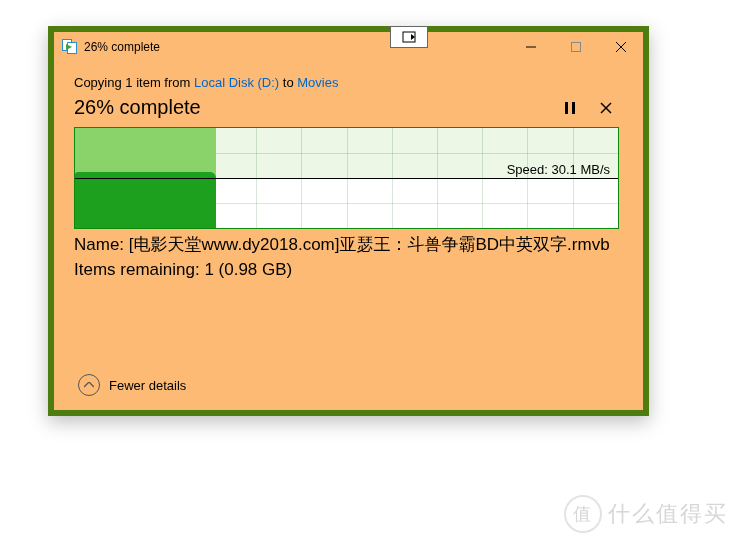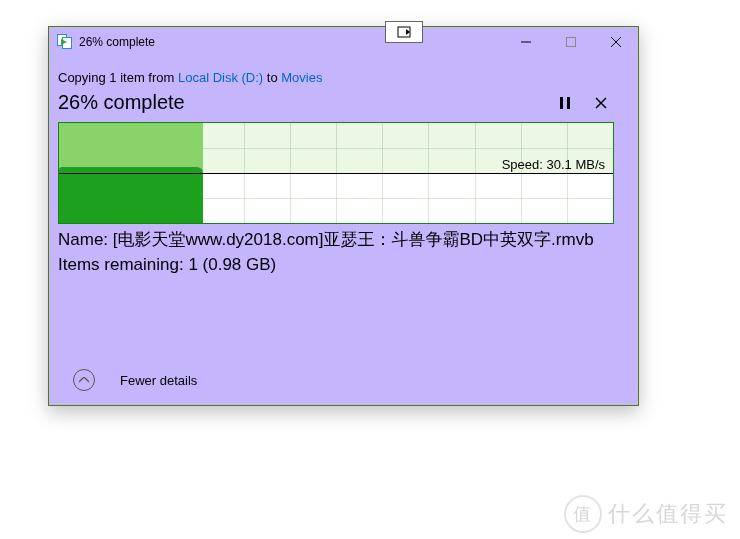--- a/index.html
+++ b/index.html
@@ -1,49 +1,49 @@
 <!DOCTYPE html>
 <html><head>
 <meta charset="utf-8">
 <style>
   html,body{margin:0;padding:0;background:#fff;font-family:"Segoe UI",Arial,sans-serif;font-size:13px;color:#000;}
   .stage{width:740px;height:539px;position:relative;overflow:hidden;}
-  .window{position:absolute;left:48px;top:26px;width:589px;height:378px;background:#c4b5fd;border:1px solid #4d7c0f;box-shadow:0 6px 18px rgba(0,0,0,0.25);}
+  .window{position:absolute;left:48px;top:26px;width:589px;height:378px;background:#fdba74;border:6px solid #4d7c0f;box-shadow:0 6px 18px rgba(0,0,0,0.25);}
   .titlebar{height:29px;display:flex;align-items:center;position:relative;}
   .titlebar .appicon{width:16px;height:16px;margin-left:8px;margin-right:6px;position:relative;}
   .titlebar .appicon .pg1{position:absolute;left:0;top:0;width:8px;height:10px;background:#fff;border:1px solid #2a8dd4;}
   .titlebar .appicon .pg2{position:absolute;left:5px;top:3px;width:8px;height:10px;background:#fff;border:1px solid #2a8dd4;}
   .titlebar .appicon .arw{position:absolute;left:4px;top:5px;width:0;height:0;border-left:6px solid #3ba13b;border-top:3px solid transparent;border-bottom:3px solid transparent;}
   .titlebar .ttxt{font-size:12px;color:#000;}
   .winbtns{position:absolute;right:0;top:0;display:flex;height:29px;}
   .winbtn{width:45px;height:29px;display:flex;align-items:center;justify-content:center;color:#000;}
   .winbtn svg{display:block;}
   .tabbtn{position:absolute;top:-6px;left:336px;width:36px;height:20px;border:1px solid #666;background:#fff;display:flex;align-items:center;justify-content:center;}
   .tabbtn svg{display:block;}
-  .content{padding:14px 24px 0 9px;}
+  .content{padding:14px 24px 0 20px;}
   .copyline{font-size:13px;color:#000;margin-bottom:6px;}
   .copyline .lnk{color:#0066cc;}
   .headrow{display:flex;align-items:center;justify-content:space-between;margin-bottom:8px;}
   .headrow .pct{font-size:20px;color:#000;}
   .headctrls{display:flex;align-items:center;gap:22px;margin-right:6px;}
   .headctrls .ic{width:14px;height:14px;display:flex;align-items:center;justify-content:center;color:#000;}
   .graph{position:relative;height:100px;border:1px solid #0b8a0b;margin-bottom:4px;}
   .graph .top{position:absolute;left:0;top:0;right:0;height:50%;background:#edf7e6;}
   .graph .bot{position:absolute;left:0;bottom:0;right:0;height:50%;background:#fff;}
   .graph .topfill{position:absolute;left:0;top:0;height:50%;background:#8ad36a;}
   .graph .midline{position:absolute;left:0;right:0;top:50%;height:1px;background:#000;}
   .graph .botfill{position:absolute;left:0;bottom:0;top:50%;background:#1da01d;}
   .graph .botfill::before{content:"";position:absolute;left:0;right:0;top:-6px;height:6px;background:#1da01d;border-radius:3px 6px 0 0;}
   .graph .grid{position:absolute;inset:0;pointer-events:none;}
   .graph .vline{position:absolute;top:0;bottom:0;width:1px;background:rgba(0,90,0,0.15);}
   .graph .hline{position:absolute;left:0;right:0;height:1px;background:rgba(0,90,0,0.15);}
   .graph .speed{position:absolute;right:8px;top:50%;transform:translateY(-110%);font-size:13px;color:#000;background:transparent;}
   .details{font-size:17px;line-height:1.45;}
   .details .lbl::after{content:": ";}
-  .footer{position:absolute;left:24px;bottom:14px;display:flex;align-items:center;gap:25px;font-size:13px;}
+  .footer{position:absolute;left:24px;bottom:14px;display:flex;align-items:center;gap:9px;font-size:13px;}
   .footer .circ{width:20px;height:20px;border:1px solid #555;border-radius:50%;display:flex;align-items:center;justify-content:center;}
   .watermark{position:absolute;right:12px;bottom:6px;color:#d7d7d7;font-size:22px;letter-spacing:2px;display:flex;align-items:center;gap:6px;pointer-events:none;}
   .watermark .wcirc{width:34px;height:34px;border:2px solid #e3e3e3;border-radius:50%;display:flex;align-items:center;justify-content:center;font-size:18px;}
 </style>
 </head>
 <body>
 
 <div class="stage">
   <div class="window">
 

